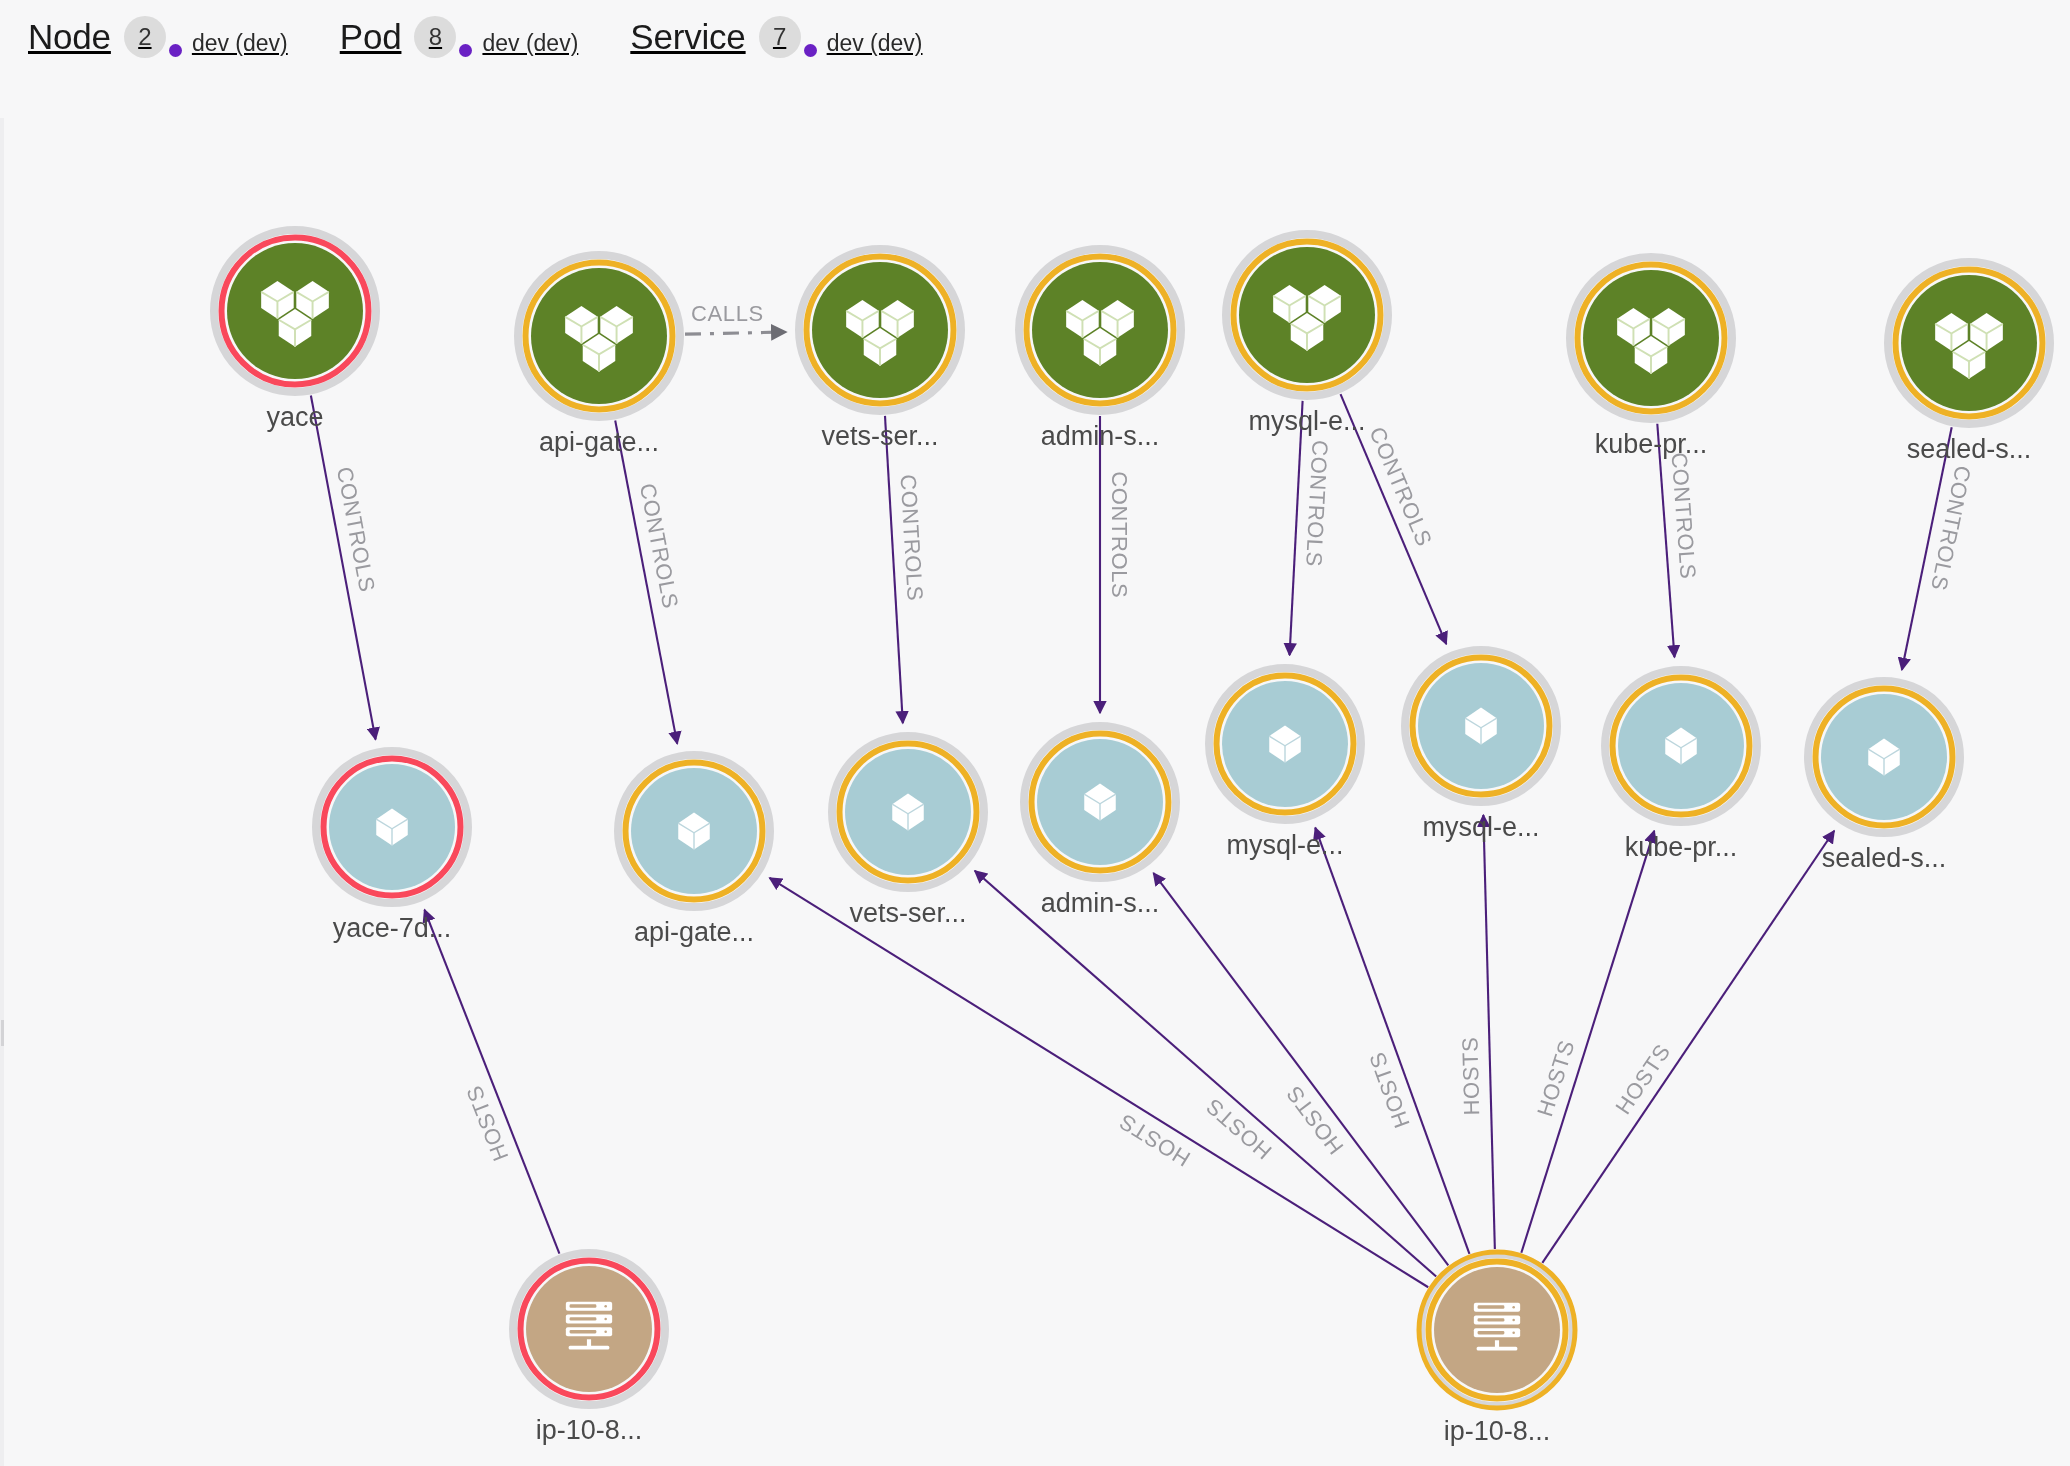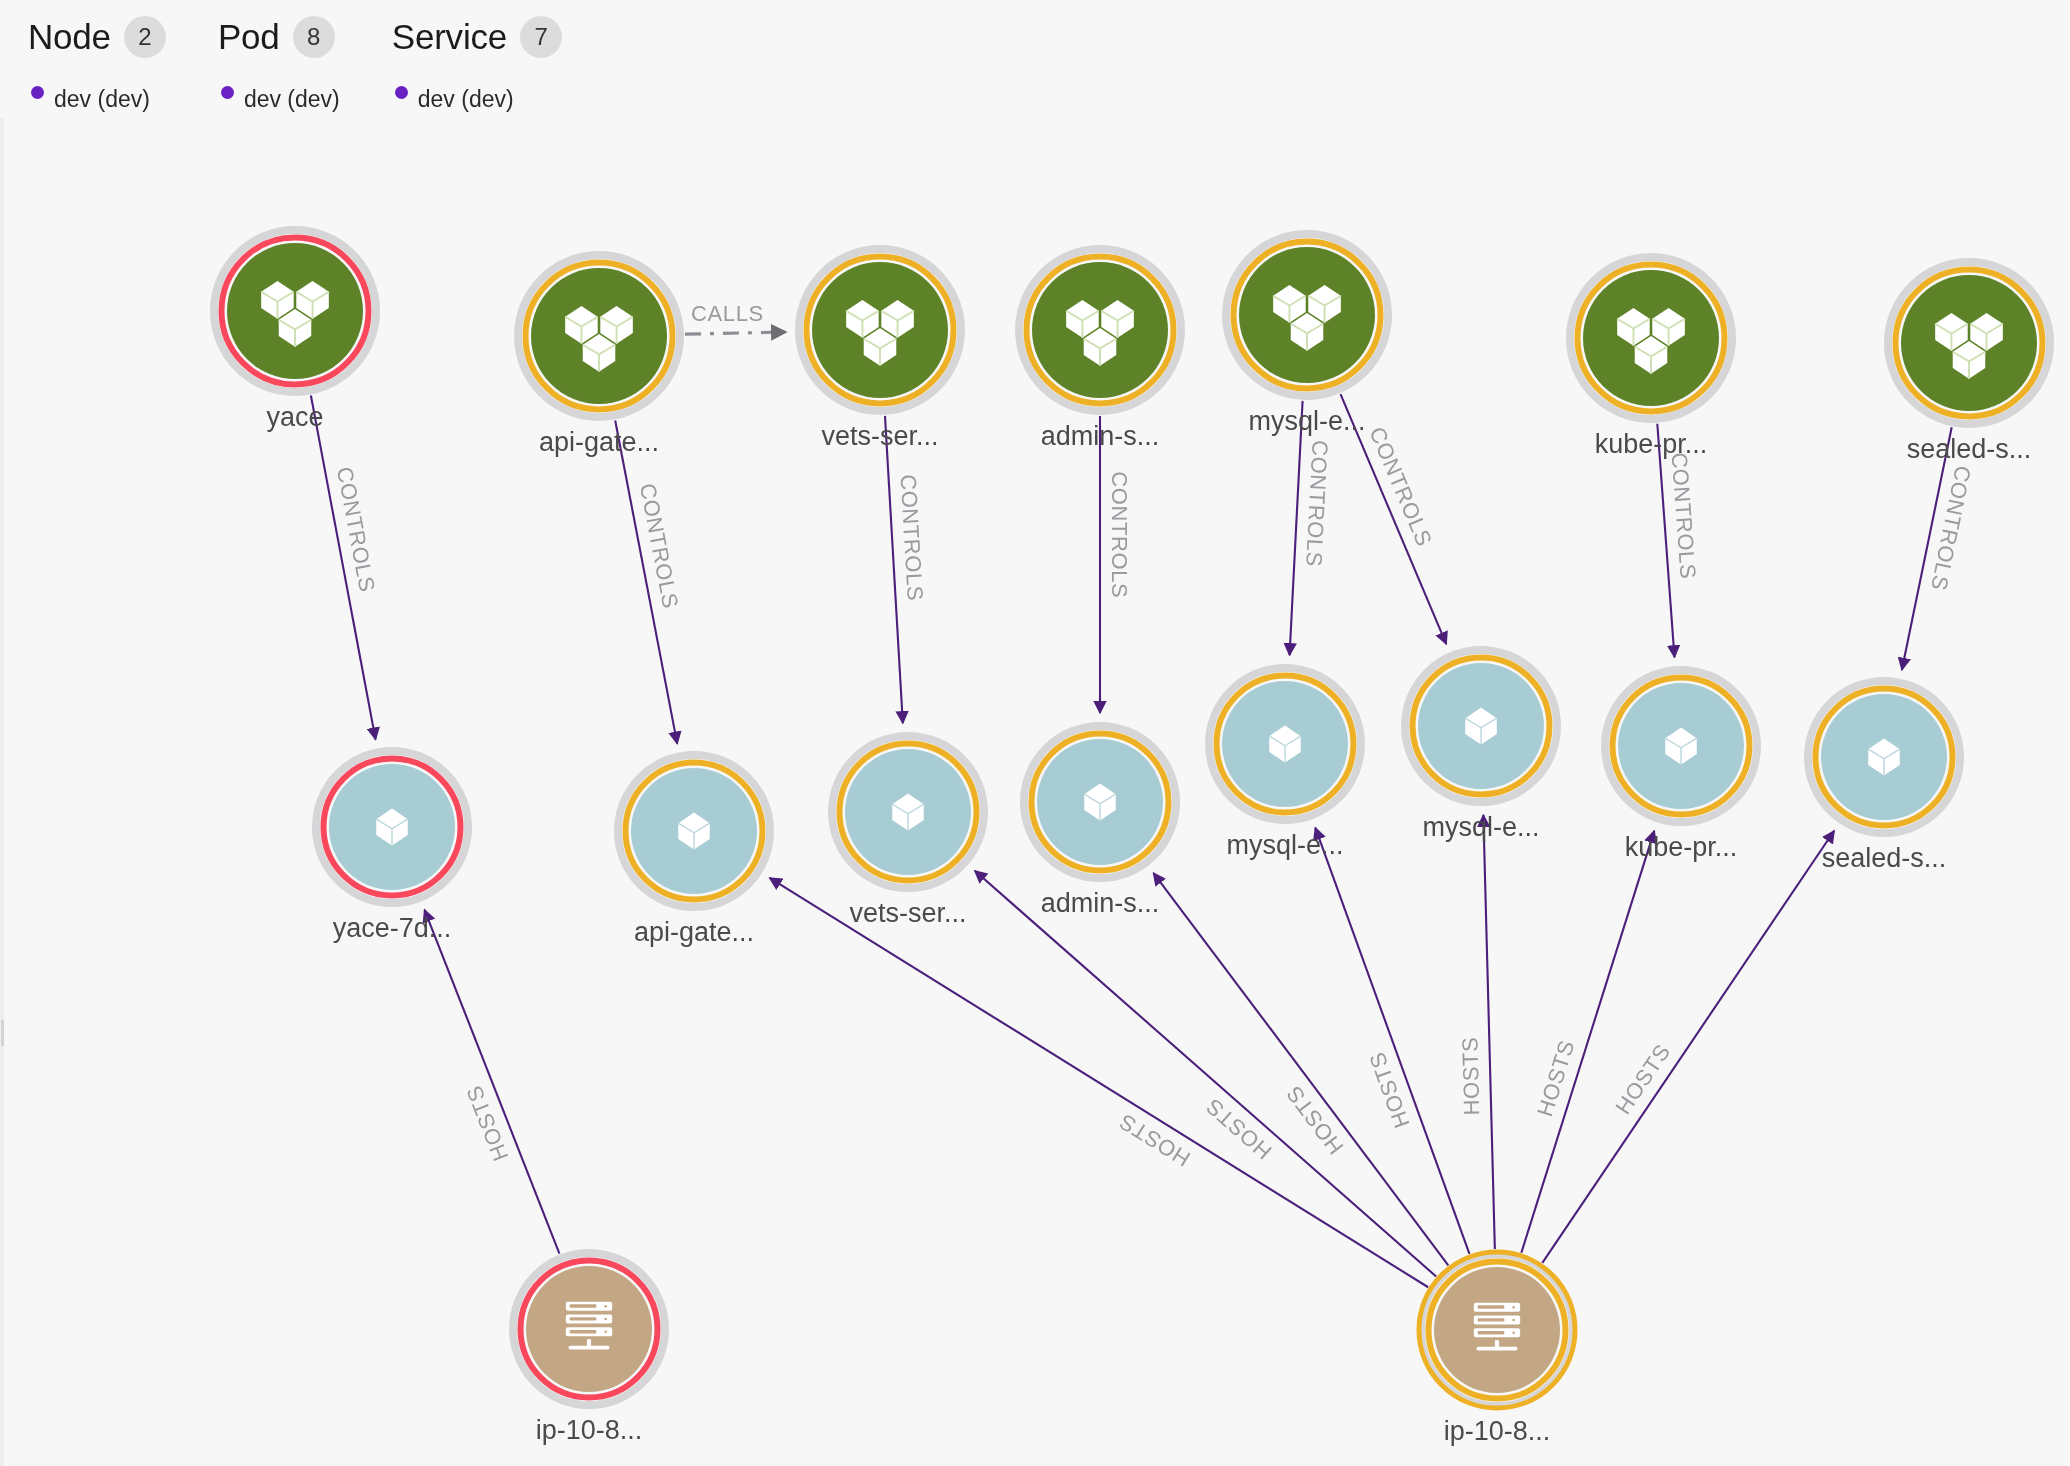--- a/index.html
+++ b/index.html
@@ -24,22 +24,22 @@
     background: #f7f7f8;
     display: flex;
     align-items: flex-start;
     padding: 14px 0 0 28px;
     box-sizing: border-box;
     z-index: 6;
   }
   .legend-group {
     margin-right: 52px;
     display: flex;
-    flex-direction: column;
     align-items: flex-start;
+    text-decoration: underline;
   }
   .legend-head {
     display: flex;
     align-items: center;
     height: 46px;
   }
   .legend-title {
     font-size: 35px;
     color: #1b1b1b;
     font-weight: 400;
@@ -55,22 +55,22 @@
     color: #333333;
     font-size: 24px;
     display: flex;
     align-items: center;
     justify-content: center;
     padding: 0 6px;
     box-sizing: border-box;
   }
   .legend-sub {
     display: flex;
-    align-items: flex-start;
-    margin-top: 26px;
+    align-items: flex-end;
+    margin-top: 16px;
     padding-left: 3px;
   }
   .legend-dot {
     width: 13px;
     height: 13px;
     border-radius: 50%;
     background: #6a21c4;
     margin-right: 10px;
     flex: 0 0 auto;
   }

